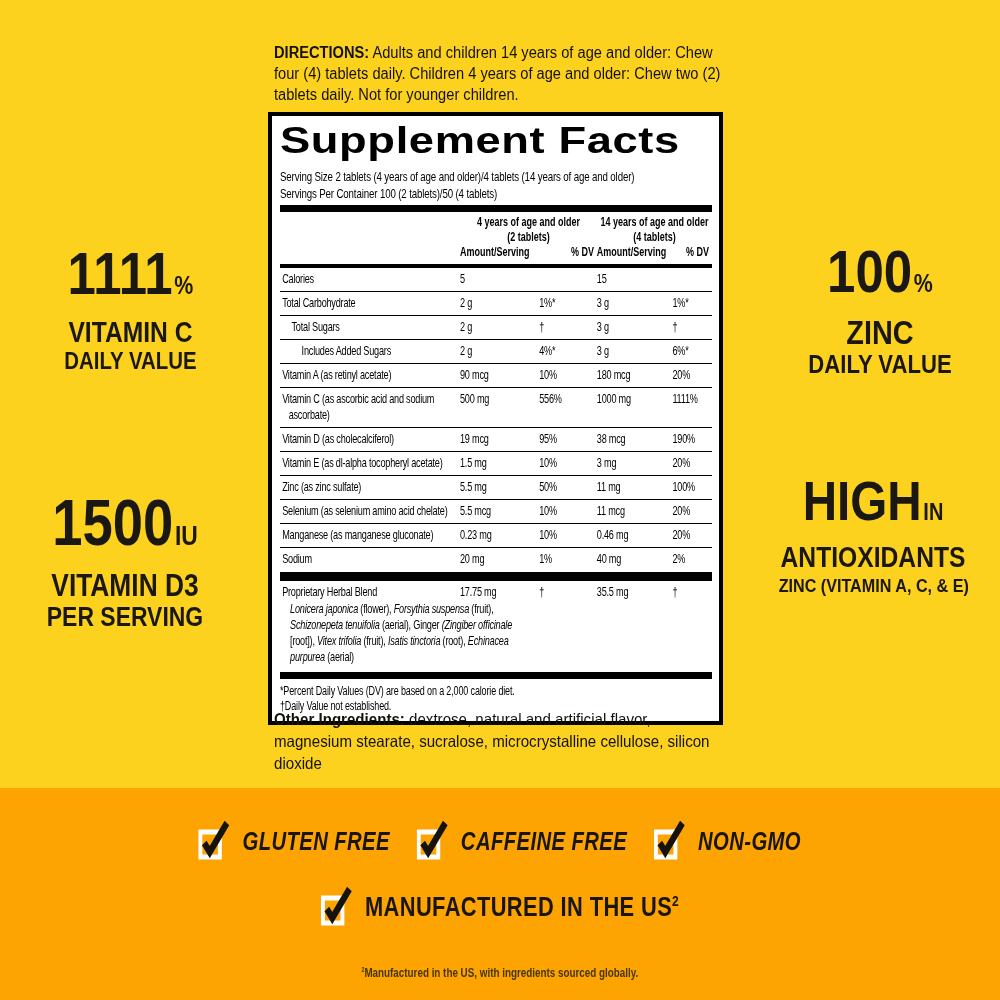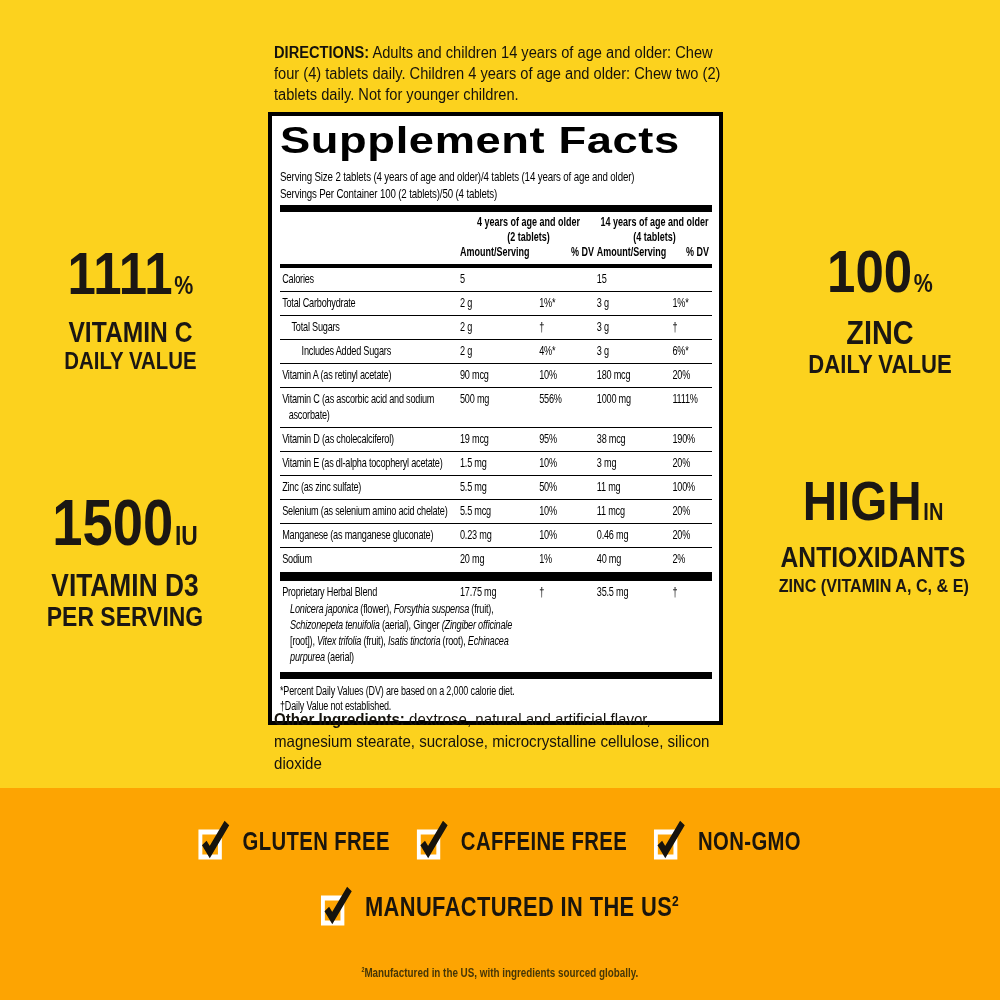--- a/index.html
+++ b/index.html
@@ -67,21 +67,21 @@
   .claim-vd .big{font-size:64px;line-height:66px;}
   .claim-vd .sub1{font-size:31px;line-height:34px;}
   .claim-vd .sub2{font-size:27px;line-height:29px;}
   .claim-ao{left:762px;top:472px;width:222px;}
   .claim-ao .big{font-size:56px;line-height:58px;}
   .claim-ao .sub1{font-size:29px;line-height:32px;}
   .claim-ao .sub2{font-size:19px;line-height:25px;white-space:nowrap;}
 
   
   .badge-row{position:absolute;left:0;width:1000px;text-align:center;}
-  .badge-row-top{top:818px;}
+  .badge-row-top{top:818px;font-style:italic;}
   .badge-row-bottom{top:884px;}
   .row-inner{display:inline-flex;align-items:center;gap:34px;transform:scaleX(0.78);}
   .badge-item{display:inline-flex;align-items:center;gap:15px;}
   .cbx{width:42px;height:42px;flex:none;}
   .badge-label{font-size:26px;font-weight:bold;letter-spacing:0.5px;color:#1a150d;
                line-height:1;padding-top:4px;white-space:nowrap;}
   .badge-row-bottom .badge-label{font-size:28px;}
   .sup{font-size:0.55em;vertical-align:super;}
   .mfg-note{position:absolute;left:0;top:966px;width:1000px;text-align:center;
             font-size:12px;font-weight:bold;color:#463607;}

